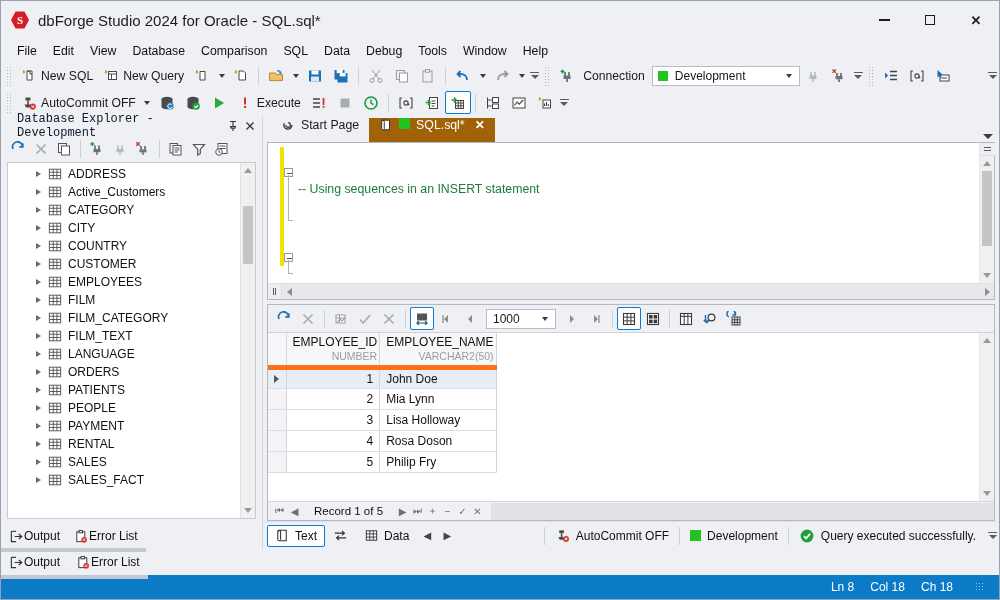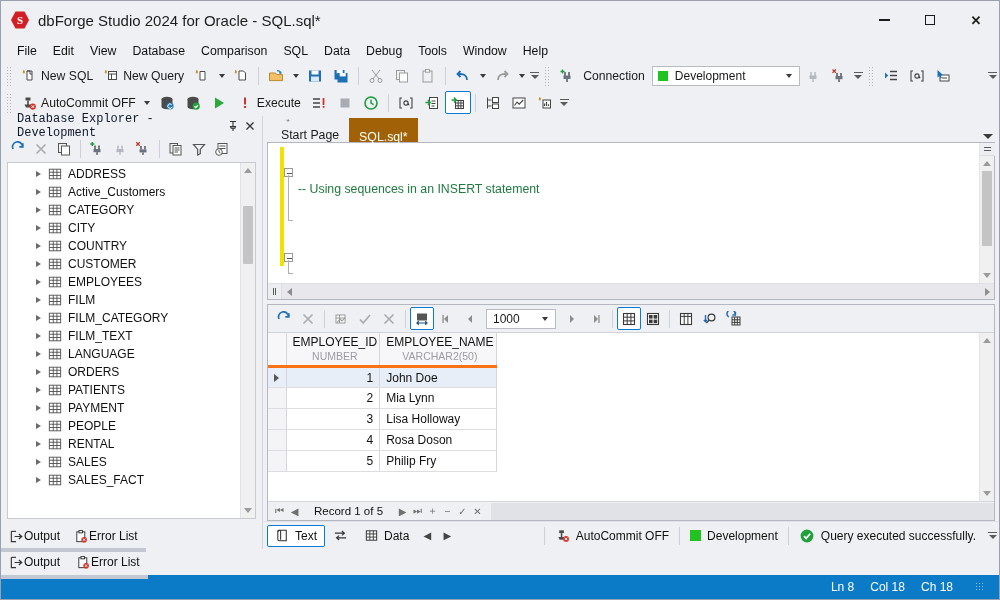--- a/index.html
+++ b/index.html
@@ -184,21 +184,21 @@
 
   
   .rightarea { flex:1; display:flex; flex-direction:column; min-width:0; background:#eef0f4; }
 
   .doctabs {
     height: 26px; min-height: 26px; display:flex; align-items:flex-end;
     padding-left: 8px; position: relative;
   }
   .dtab {
     height: 24px; display:flex; align-items:flex-start; gap:6px;
-    padding: 0 10px; font-size: 12.3px; color:#1a1a1a;flex-direction:column;
+    padding: 0 10px; font-size: 12.3px; color:#1a1a1a;
   }
   .dtab.sel { background: #a16207; color:#fff; }
   .dtab .greensq { width:11px;height:11px;background:#22c321; }
   .dtab .x { font-size: 12px; font-weight:bold; margin-left:4px; }
   .doctabs .dd {
     position:absolute; right:6px; bottom:3px;
     width:0;height:0;border-left:5px solid transparent;border-right:5px solid transparent;
     border-top:5px solid #3a3a3a;
   }
 
@@ -276,22 +276,22 @@
   .rowcombo {
     width:70px;height:20px;background:#fff;border:1px solid #b9bcc6;
     display:flex;align-items:center;padding:0 2px 0 6px;flex:none;margin:0 4px;
   }
   .rowcombo .v{flex:1;font-size:12px;color:#1a1a1a;}
 
   .gridscroll { flex:1; display:flex; min-height:0; overflow:hidden; }
   .grid { flex:1; min-width:0; overflow:hidden; }
   table.dg { border-collapse: collapse; font-size:12px; }
   table.dg th {
-    background:#f7f7f9; border-right:1px solid #d4d6dc; border-bottom:3px solid #f97316;
-    text-align:center; padding: 2px 2px 3px 6px; font-weight:normal; color:#111;
+    background:#f7f7f9; border-right:1px solid #d4d6dc; border-bottom:5px solid #f97316;
+    text-align:right; padding: 2px 2px 3px 6px; font-weight:normal; color:#111;
     vertical-align: top;
   }
   table.dg th .ty { display:block; color:#9b9ba2; font-size:10.5px; margin-top:1px; }
   table.dg td {
     border-right:1px solid #d4d6dc; border-bottom:1px solid #dcdee3;
     padding: 2px 6px; color:#111; height:21px;
   }
   .indcell { width:18px; background:#f4f4f6; border-right:1px solid #d4d6dc;
              border-bottom:1px solid #dcdee3; padding:0; text-align:center; }
   .indcell .cur { width:0;height:0;border-top:4px solid transparent;border-bottom:4px solid transparent;border-left:5px solid #555; margin:0 auto;}
@@ -890,31 +890,31 @@
               <span>PATIENTS</span>
             </div>
             <div class="tnode">
               <span class="exp">
                 <i></i>
               </span>
               <svg class="tico" viewBox="0 0 16 16">
                 <rect x="1.5" y="2.5" width="13" height="11" fill="#fff" stroke="#4a4a4a"></rect>
                 <path d="M1.5 6h13M1.5 9.7h13M6 2.5v11M10.2 2.5v11" stroke="#4a4a4a"></path>
               </svg>
+              <span>PEOPLE</span>
+            </div>
+            <div class="tnode">
+              <span class="exp">
+                <i></i>
+              </span>
+              <svg class="tico" viewBox="0 0 16 16">
+                <rect x="1.5" y="2.5" width="13" height="11" fill="#fff" stroke="#4a4a4a"></rect>
+                <path d="M1.5 6h13M1.5 9.7h13M6 2.5v11M10.2 2.5v11" stroke="#4a4a4a"></path>
+              </svg>
               <span>PAYMENT</span>
-            </div>
-            <div class="tnode">
-              <span class="exp">
-                <i></i>
-              </span>
-              <svg class="tico" viewBox="0 0 16 16">
-                <rect x="1.5" y="2.5" width="13" height="11" fill="#fff" stroke="#4a4a4a"></rect>
-                <path d="M1.5 6h13M1.5 9.7h13M6 2.5v11M10.2 2.5v11" stroke="#4a4a4a"></path>
-              </svg>
-              <span>PEOPLE</span>
             </div>
             <div class="tnode">
               <span class="exp">
                 <i></i>
               </span>
               <svg class="tico" viewBox="0 0 16 16">
                 <rect x="1.5" y="2.5" width="13" height="11" fill="#fff" stroke="#4a4a4a"></rect>
                 <path d="M1.5 6h13M1.5 9.7h13M6 2.5v11M10.2 2.5v11" stroke="#4a4a4a"></path>
               </svg>
               <span>RENTAL</span>

